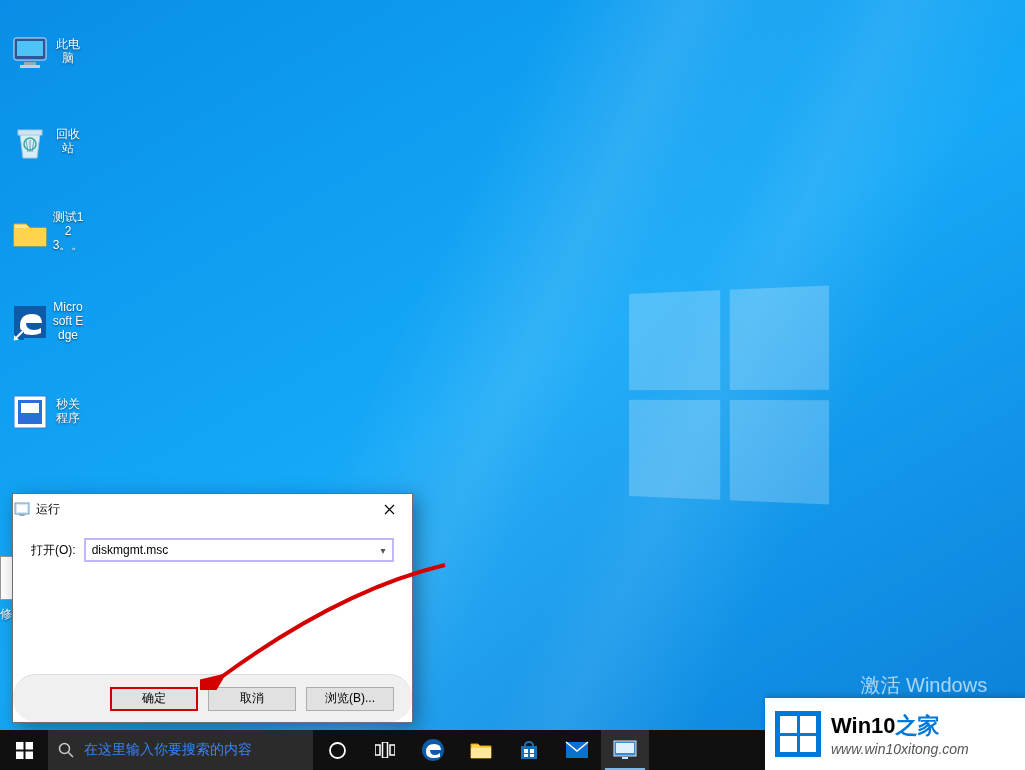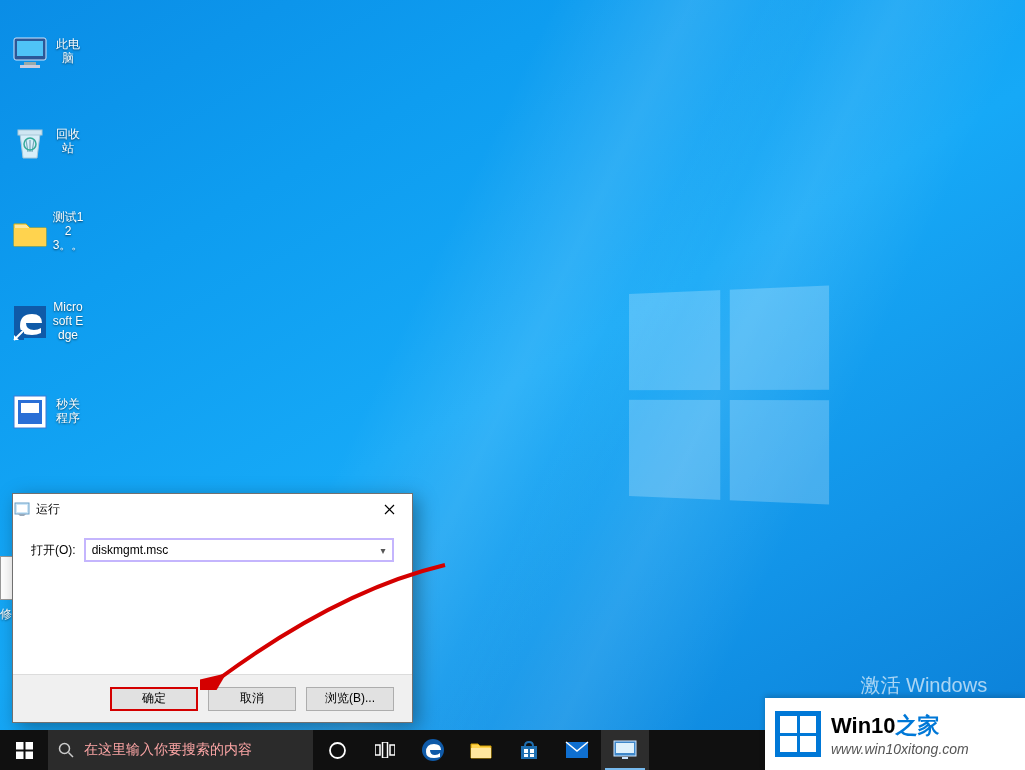--- a/index.html
+++ b/index.html
@@ -40,31 +40,31 @@
   .titlebar .ttext { flex:1; font-size:12px; }
   .titlebar .close { width:45px; height:29px; display:flex; align-items:center; justify-content:center; font-size:14px; cursor:pointer; }
   .run-body { padding:14px 18px 0 18px; display:flex; gap:12px; }
   .run-body .ricon { width:34px; height:34px; flex:none; display:flex; align-items:center; justify-content:center; }
   .run-body .rtext { font-size:12px; line-height:18px; }
   .run-input-row { display:flex; align-items:center; padding:14px 18px 0 18px; gap:8px; }
   .run-input-row label { font-size:12px; }
   .combo { flex:1; height:24px; border:2px solid #c4b5fd; display:flex; align-items:center; background:#fff; position:relative; }
   .combo input { flex:1; border:none; outline:none; font-size:12px; padding:0 6px; height:20px; }
   .combo .drop { width:18px; text-align:center; font-size:10px; color:#555; cursor:pointer; }
-  .run-buttons { position:absolute; left:0; right:0; bottom:0; height:48px; background:#f0f0f0; border-top:1px solid #dcdcdc; display:flex; align-items:center; justify-content:flex-end; gap:10px; padding-right:18px; }
+  .run-buttons { position:absolute; left:0; right:0; bottom:0; height:48px; background:#f0f0f0; border-top:1px solid #dcdcdc; display:flex; align-items:center; justify-content:flex-end; gap:10px; padding-right:18px;border-radius:23px; }
   .run-buttons button { width:88px; height:24px; font-size:12px; background:#e1e1e1; border:1px solid #adadad; cursor:pointer; }
   .run-buttons button.primary { border:2px solid #d40000; background:#e1e1e1; }
   
   .arrow { position:absolute; left:200px; top:560px; width:280px; height:130px; pointer-events:none; }
   
   .taskbar { position:absolute; left:0; bottom:0; width:100%; height:40px; background:#101010; display:flex; align-items:stretch; color:#fff; }
   .tb-item { width:48px; display:flex; align-items:center; justify-content:center; cursor:pointer; position:relative; }
   .tb-item.active::after { content:""; position:absolute; bottom:0; left:4px; right:4px; height:2px; background:#76b9ed; }
   .tb-item.active { background:rgba(255,255,255,0.12); }
-  .search { width:265px; background:#2b2b2b; display:flex; align-items:center; padding:0 10px; color:#fca5a5; font-size:14px; cursor:text; gap:10px; }
+  .search { width:265px; background:#2b2b2b; display:flex; align-items:center; padding:0 10px; color:#3b82f6; font-size:14px; cursor:text; gap:10px; }
   .search .sicon { width:16px; height:16px; display:flex; align-items:center; justify-content:center; }
   .tray { margin-left:auto; display:flex; align-items:center; }
   
   .activate { position:absolute; right:20px; bottom:54px; color:rgba(255,255,255,0.65); text-align:left; }
   .activate .a1 { font-size:20px; }
   .activate .a2 { font-size:12px; }
   
   .watermark { position:absolute; right:0; bottom:0; width:260px; height:72px; background:#fff; display:flex; align-items:center; padding:8px 10px; gap:10px; box-shadow:0 -2px 6px rgba(0,0,0,0.2); }
   .wm-logo { width:46px; height:46px; background:#0078d7; display:grid; grid-template-columns:1fr 1fr; grid-template-rows:1fr 1fr; gap:3px; padding:5px; }
   .wm-logo div { background:#fff; }

